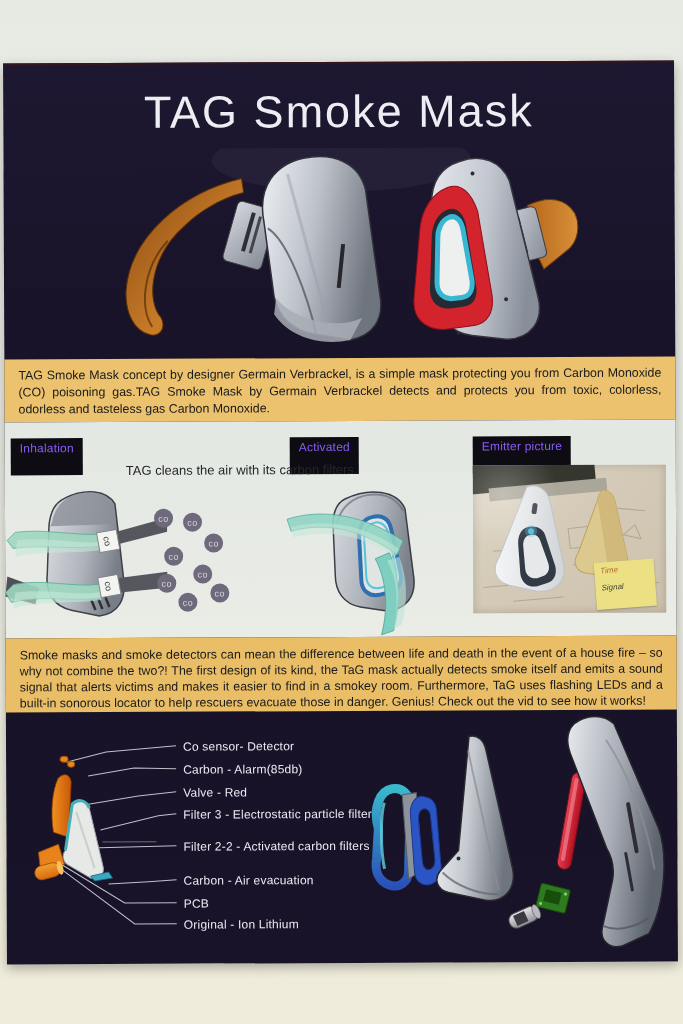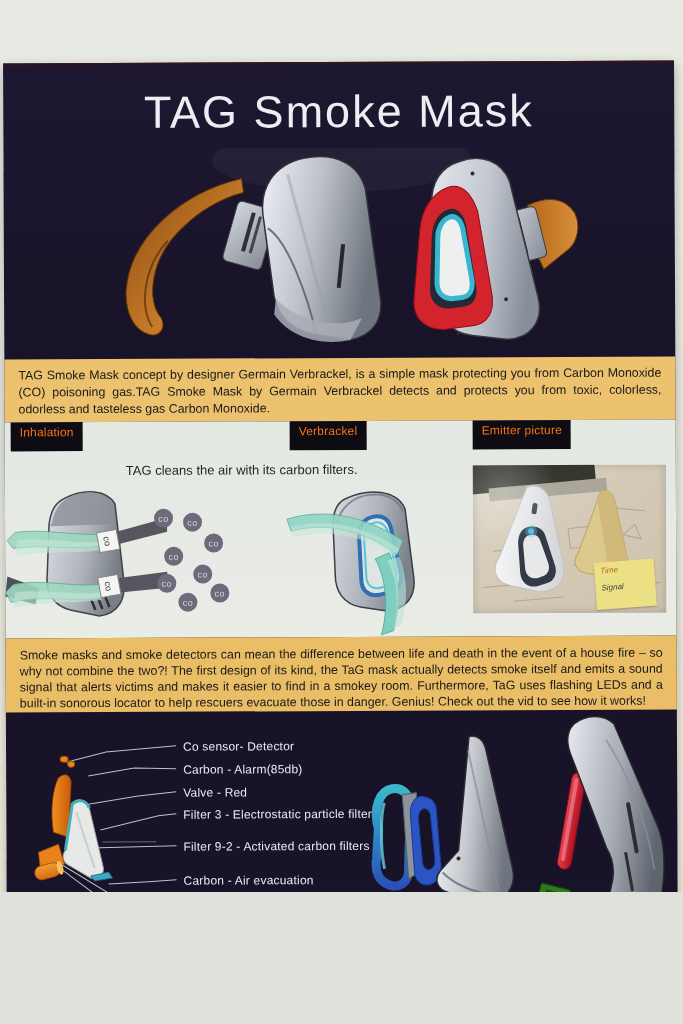--- a/index.html
+++ b/index.html
@@ -1,34 +1,34 @@
 <!DOCTYPE html>
 <html><head>
 <meta charset="utf-8">
 <style>
   html,body{margin:0;padding:0;background:#dfe2da;}
-  .scene{position:relative;width:683px;height:892px;overflow:hidden;
+  .scene{position:relative;width:683px;height:1024px;overflow:hidden;
     background:linear-gradient(180deg,#e7eae3 0%,#e9ebe2 55%,#efecdc 80%,#f0ecdb 100%);
     font-family:"Liberation Sans",sans-serif;}
   .poster{position:absolute;left:5px;top:62px;width:671px;height:901px;
     background:linear-gradient(180deg,#1d1731 0%,#171226 40%,#181329 100%);
     transform:rotate(-0.25deg);
     box-shadow:0 4px 12px rgba(0,0,0,.30),0 0 0 1px rgba(250,250,245,.45);}
   .poster-top-edge{position:absolute;top:0;left:0;width:100%;height:2px;background:#33161e;}
   .title{position:absolute;top:24px;left:0;width:100%;text-align:center;color:#edeef3;
     font-size:45px;font-weight:300;letter-spacing:2px;}
   .hero{position:absolute;left:88px;top:86px;}
   .band{position:absolute;left:0;width:100%;background:#ecc26e;color:#1a1a1a;
     box-sizing:border-box;text-align:justify;}
   .band1{top:296px;height:63px;padding:8px 14px 0;font-size:12.4px;line-height:1.38;}
   .band2{top:575px;height:74px;background:#eabe66;padding:9px 14px 0;font-size:12.4px;line-height:1.3;}
   .panel{position:absolute;top:359px;left:0;width:100%;height:216px;
     background:linear-gradient(180deg,#e3e8e3,#eaece6);}
-  .chip{position:absolute;top:0;background:#0d0c13;color:#f97316;font-size:12px;
-    padding:3px 9px 12px;letter-spacing:.2px;}
+  .chip{position:absolute;top:16px;background:#0d0c13;color:#8b5cf6;font-size:12px;
+    padding:3px 9px 20px;letter-spacing:.2px;}
   .caption{position:absolute;left:121px;top:41px;font-size:13px;color:#26262a;}
   .co-dot{position:absolute;width:19px;height:19px;border-radius:50%;background:#6e6a7b;
     color:#d6d4de;font-size:9px;display:flex;align-items:center;justify-content:center;
     letter-spacing:.5px;}
   .photo{position:absolute;left:468px;top:45px;width:193px;height:148px;overflow:hidden;
     background:linear-gradient(140deg,#ded6c6 0%,#d4cab7 45%,#cdc2ad 100%);
     box-shadow:inset 0 0 10px rgba(0,0,0,.18);}
   .photo:after{content:"";position:absolute;left:-30px;top:-30px;width:120px;height:120px;
     background:radial-gradient(circle,rgba(255,255,255,.28),rgba(255,255,255,0) 65%);}
   .laptop{position:absolute;left:-8px;top:-10px;width:130px;height:34px;background:#35372f;
@@ -110,21 +110,21 @@
         <circle cx="414" cy="152" r="2" fill="#2c2c30"></circle>
         <circle cx="366" cy="186" r="1.5" fill="#2c2c30"></circle>
         <circle cx="381" cy="26" r="2" fill="#2c2c30"></circle>
       </g>
     </svg>
 
     <div class="band band1">TAG Smoke Mask concept by designer Germain Verbrackel, is a simple mask protecting you from Carbon Monoxide (CO) poisoning gas.TAG Smoke Mask by Germain Verbrackel detects and protects you from toxic, colorless, odorless and tasteless gas Carbon Monoxide.</div>
 
     <div class="panel">
       <div class="chip" style="left:6px">Inhalation</div>
-      <div class="chip" style="left:285px">Verbrackel</div>
+      <div class="chip" style="left:285px">Activated</div>
       <div class="chip" style="left:468px">Emitter picture</div>
 
       <div class="caption">TAG cleans the air with its carbon filters.</div>
 
       <svg style="position:absolute;left:0;top:58px" width="170" height="152" viewBox="0 0 170 152">
         <defs>
           <linearGradient id="inGrad" x1="0" y1="0" x2="1" y2="0.3">
             <stop offset="0" stop-color="#dcdfe3"></stop>
               <stop offset=".6" stop-color="#aeb3ba"></stop>
               <stop offset="1" stop-color="#787e87"></stop>
@@ -328,19 +328,19 @@
           <g transform="rotate(80 622 162)">
               <rect x="602" y="160" width="40" height="3" rx="1.5" fill="#2c2c32"></rect>
             </g>
         </g>
       </svg>
 
       <span class="comp-label" style="top:28px">Co sensor- Detector</span>
       <span class="comp-label" style="top:51px">Carbon - Alarm(85db)</span>
       <span class="comp-label" style="top:74px">Valve - Red</span>
       <span class="comp-label" style="top:96px">Filter 3 - Electrostatic particle filter</span>
-      <span class="comp-label" style="top:128px">Filter 9-2 - Activated carbon filters</span>
+      <span class="comp-label" style="top:128px">Filter 2-2 - Activated carbon filters</span>
       <span class="comp-label" style="top:162px">Carbon - Air evacuation</span>
       <span class="comp-label" style="top:185px">PCB</span>
       <span class="comp-label" style="top:206px">Original - Ion Lithium</span>
     </div>
   </div>
 </div>
 
 </body></html>

